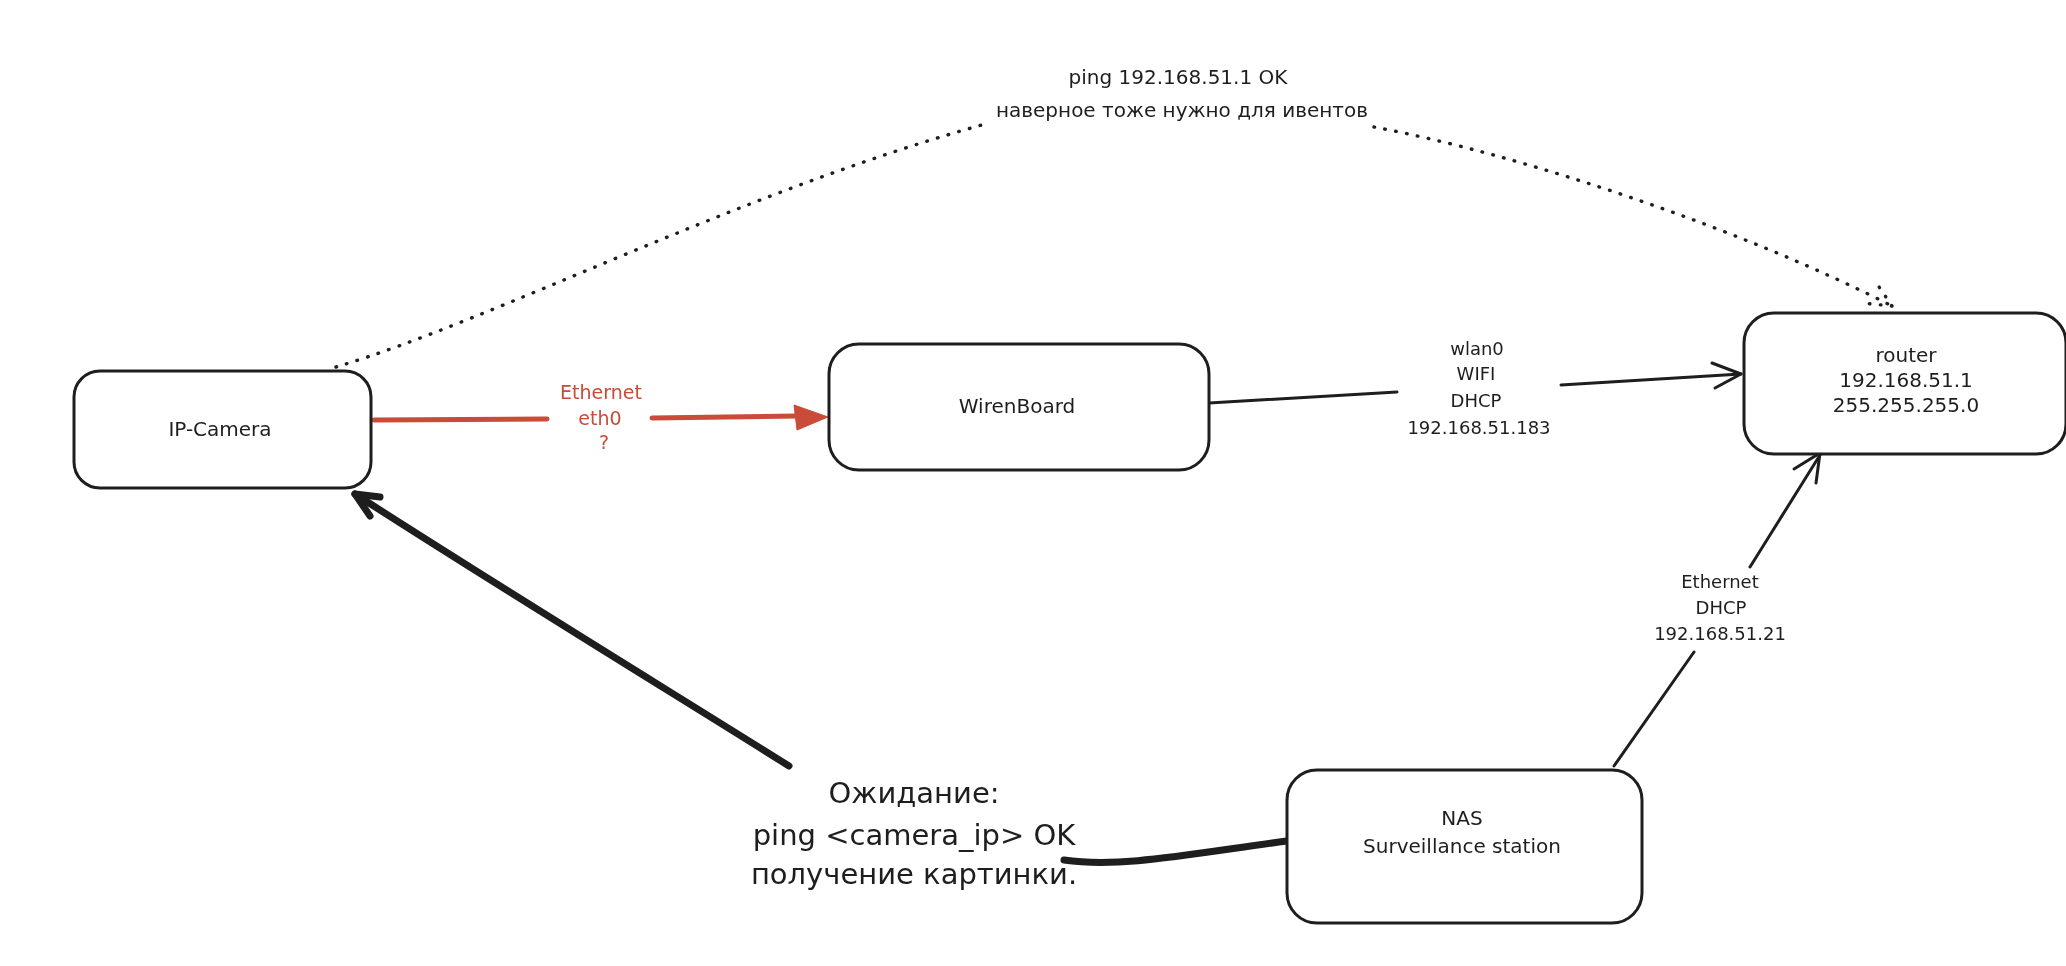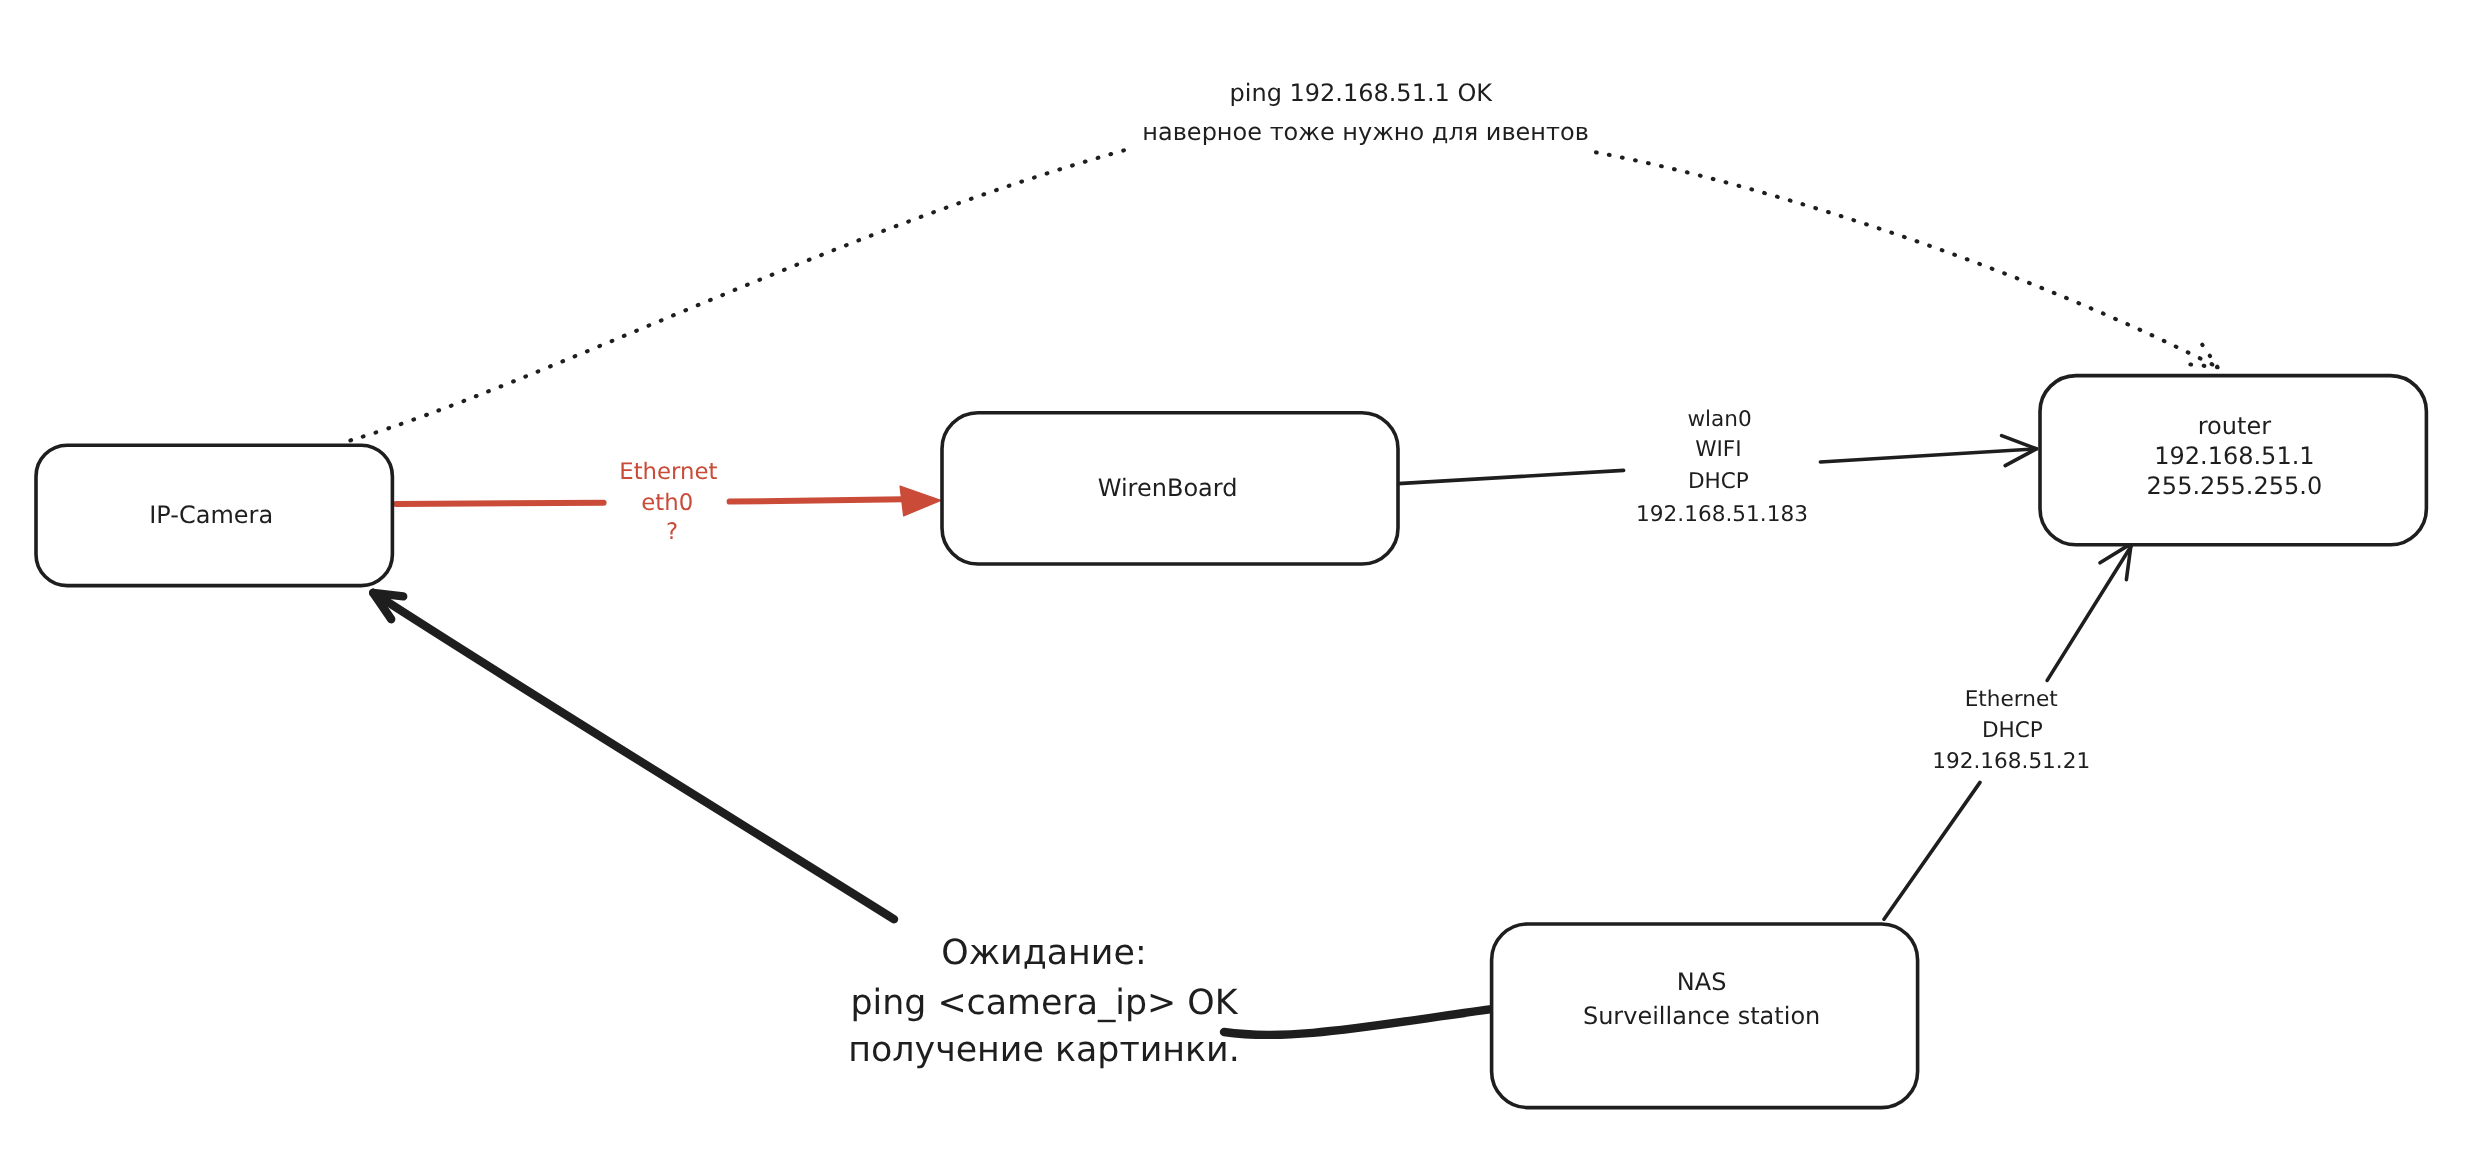--- a/index.html
+++ b/index.html
@@ -7,21 +7,21 @@
     --red:#c94b38;
     --bg:#ffffff;
   }
   html,body{margin:0;padding:0;}
   body{
     width:2066px;height:966px;
     background:var(--bg);
     font-family:"DejaVu Sans", sans-serif;
     overflow:hidden;
   }
-  .canvas-wrap{position:relative;width:1652px;height:966px;}
+  .canvas-wrap{position:relative;width:1652px;height:966px;padding-left:44px;}
   svg{display:block;}
   .node-box{fill:#ffffff;stroke:var(--ink);stroke-width:3;}
   .shaft{stroke:var(--ink);stroke-width:3;fill:none;stroke-linecap:round;stroke-linejoin:round;}
   .shaft-red{stroke:var(--red);stroke-width:5;fill:none;stroke-linecap:round;}
   .head-red{fill:var(--red);stroke:var(--red);stroke-linejoin:round;}
   .dotted{stroke:var(--ink);stroke-width:3.4;fill:none;stroke-linecap:round;stroke-dasharray:0.6 10.5;}
   .thick{stroke:var(--ink);stroke-width:7;fill:none;stroke-linecap:round;stroke-linejoin:round;}
   text{fill:var(--ink);}
   .t-node{font-size:20px;text-anchor:middle;}
   .t-edge{font-size:18px;text-anchor:middle;}

